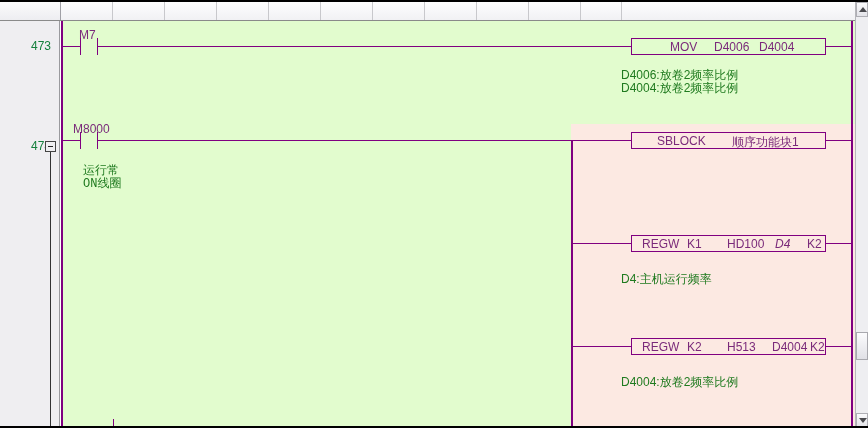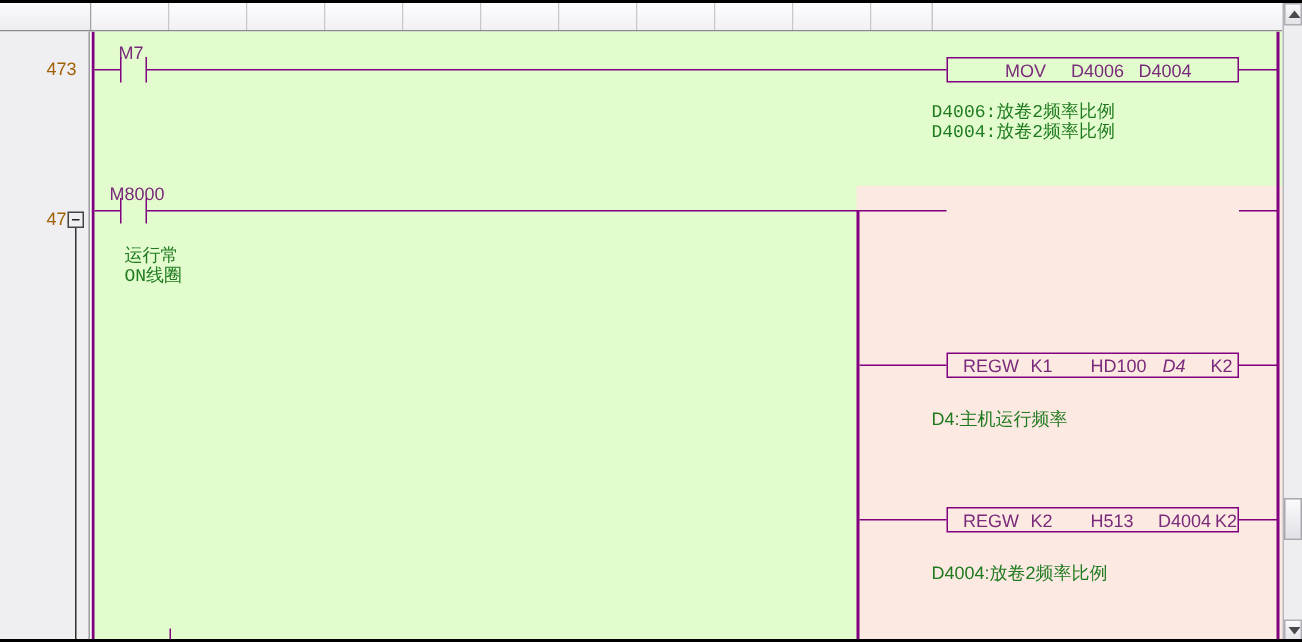--- a/index.html
+++ b/index.html
@@ -51,21 +51,21 @@
     width: 60px;
     height: 407px;
     background: #efeef1;
     border-right: 1px solid #9a9a9e;
     box-sizing: border-box;
   }
   .rung-num {
     position: absolute;
     right: 8px;
     font-size: 12px;
-    color: #a16207;
+    color: #15803d;
     text-align: left;
     white-space: nowrap;
   }
 
   
   #canvas {
     position: absolute;
     left: 61px; top: 19px;
     width: 794px;
     height: 407px;
@@ -261,35 +261,39 @@
         <i class="r"></i>
     </div>
     <div class="wire-h" style="left:37px;top:25px;width:533px;"></div>
 
     <div class="inst-box" style="left:570px;top:17px;width:195px;">
       <span class="fld" style="left:38px;">MOV</span>
       <span class="fld" style="left:82px;">D4006</span>
       <span class="fld" style="left:127px;">D4004</span>
     </div>
     <div class="wire-h" style="left:765px;top:25px;width:26px;"></div>
-    <div class="comment" style="left:560px;top:48px;font-family:Liberation Mono, monospace;">D4006:放卷2频率比例
+    <div class="comment" style="left:560px;top:48px;">D4006:放卷2频率比例
 D4004:放卷2频率比例</div>
 
     <div class="contact-label" style="left:12px;top:101px;">M8000</div>
     <div class="wire-h" style="left:2px;top:119px;width:17px;"></div>
     <div class="contact" style="left:19px;top:111px;">
       <i class="l"></i>
         <i class="r"></i>
     </div>
     <div class="wire-h" style="left:37px;top:119px;width:533px;"></div>
     <div class="comment" style="left:22px;top:144px;font-family:Liberation Mono, monospace;">运行常
 ON线圈</div>
 
     <div class="rail" style="left:510px;top:119px;height:288px;"></div>
 
+    <div class="inst-box" style="left:570px;top:111px;width:195px;">
+      <span class="fld" style="left:25px;">SBLOCK</span>
+      <span class="fld" style="left:100px;">顺序功能块1</span>
+    </div>
     <div class="wire-h" style="left:765px;top:119px;width:26px;"></div>
 
     <div class="wire-h" style="left:512px;top:222px;width:58px;"></div>
     <div class="inst-box" style="left:570px;top:214px;width:195px;">
       <span class="fld" style="left:10px;">REGW</span>
       <span class="fld" style="left:55px;">K1</span>
       <span class="fld" style="left:95px;">HD100</span>
       <span class="fld" style="left:143px;font-style:italic;">D4</span>
       <span class="fld" style="left:175px;">K2</span>
     </div>

